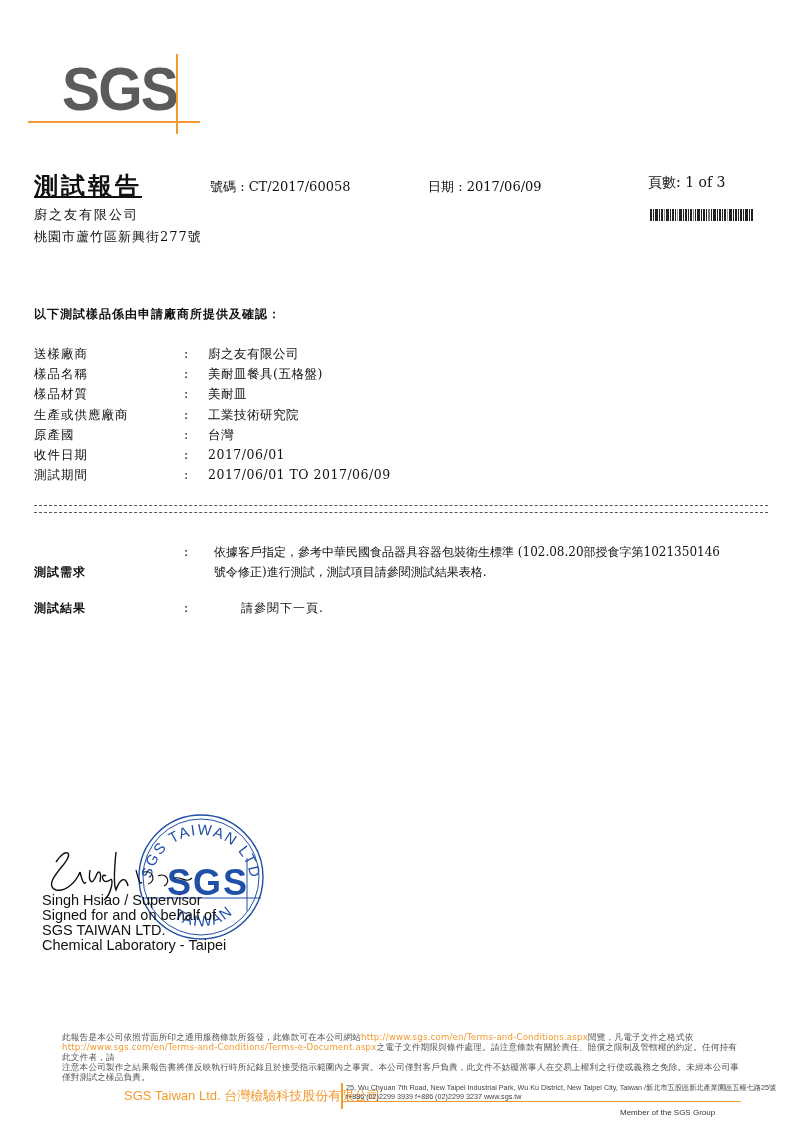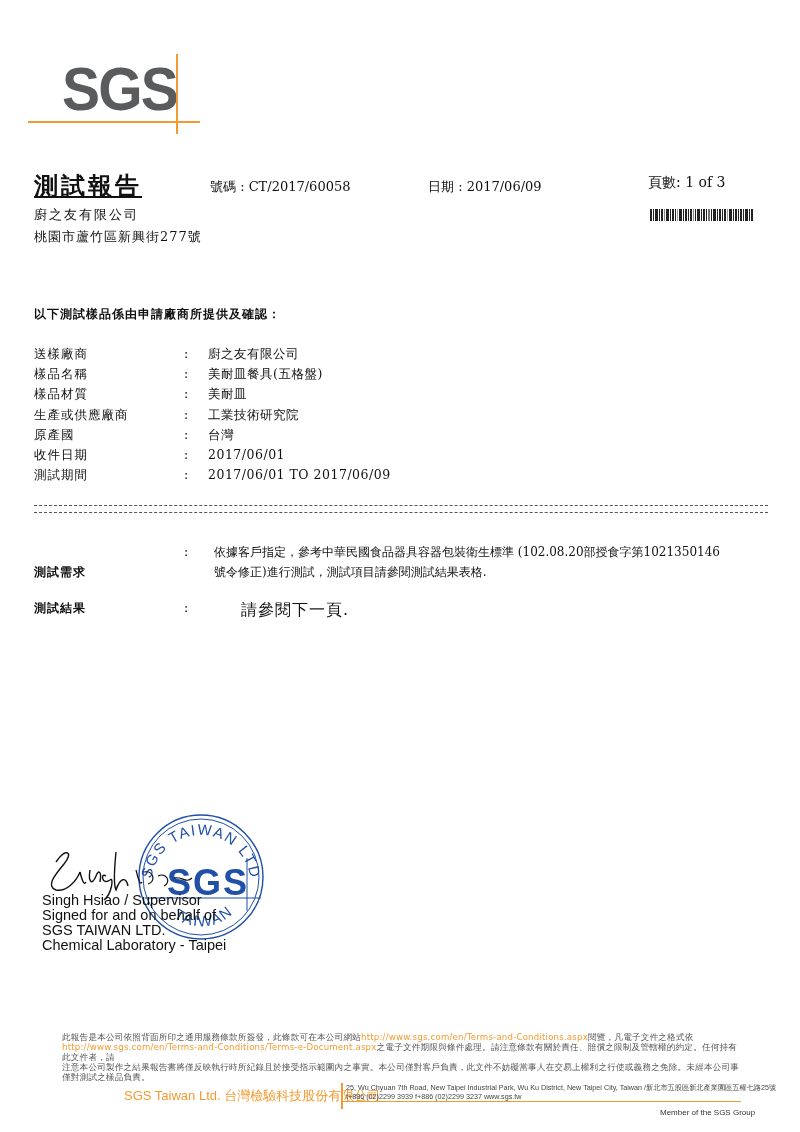--- a/index.html
+++ b/index.html
@@ -36,39 +36,39 @@
 
   .divider { left: 34px; top: 505px; width: 734px; height: 6px;
              border-top: 1px dashed #555; border-bottom: 1px dashed #555; }
 
   .req-label, .res-label { left: 34px; font-size: 12px; font-weight: bold; letter-spacing: 1px; }
   .req-label { top: 564px; }
   .res-label { top: 600px; }
   .req-colon { left: 184px; top: 544px; font-size: 12.5px; }
   .res-colon { left: 184px; top: 600px; font-size: 12.5px; }
   .req-text { left: 208px; top: 542px; width: 560px; font-size: 12px; line-height: 20px; margin-left: 6px; }
-  .res-text { left: 208px; top: 600px; font-size: 16px; letter-spacing: 1px; padding-left: 33px; }
+  .res-text { left: 208px; top: 600px; font-size: 12px; letter-spacing: 1px; padding-left: 33px; }
 
   
   .stamp { left: 137px; top: 813px; width: 128px; height: 128px; }
 
   
   .signature { left: 36px; top: 842px; width: 180px; height: 60px; }
   .sig-block { left: 42px; top: 893px; font-family: "Liberation Sans", sans-serif; font-size: 14.5px; line-height: 15px; color: #111; }
   .sig-block div { white-space: nowrap; }
 
   
   .footer-terms { left: 62px; top: 1032px; width: 680px; font-size: 8.6px; line-height: 10px;
                   color: #555; font-family: "DejaVu Sans", sans-serif; letter-spacing: 0.2px; }
   .footer-terms .link { color: #f39a31; }
   .footer-company { left: 124px; top: 1087px; font-family: "Liberation Sans", sans-serif; font-size: 13px; color: #f39a31; white-space: nowrap; }
   .footer-vline { left: 341px; top: 1083px; width: 2px; height: 26px; background: #f39a31; }
   .footer-hline { left: 341px; top: 1101px; width: 400px; height: 1px; background: #f39a31; }
   .footer-addr { left: 346px; top: 1084px; font-family: "Liberation Sans", sans-serif; font-size: 7.2px; line-height: 8.5px; color: #444; white-space: nowrap; }
-  .footer-member { left: 648px; top: 1108px; font-family: "Liberation Sans", sans-serif; font-size: 8px; color: #333; white-space: nowrap; padding-left: 12px; }
+  .footer-member { left: 608px; top: 1108px; font-family: "Liberation Sans", sans-serif; font-size: 8px; color: #333; white-space: nowrap; padding-left: 12px; }
 </style>
 </head>
 <body>
 
 <div class="abs logo">
   <div class="logo-text">SGS</div>
   <div class="logo-hline"></div>
   <div class="logo-vline"></div>
 </div>
 

